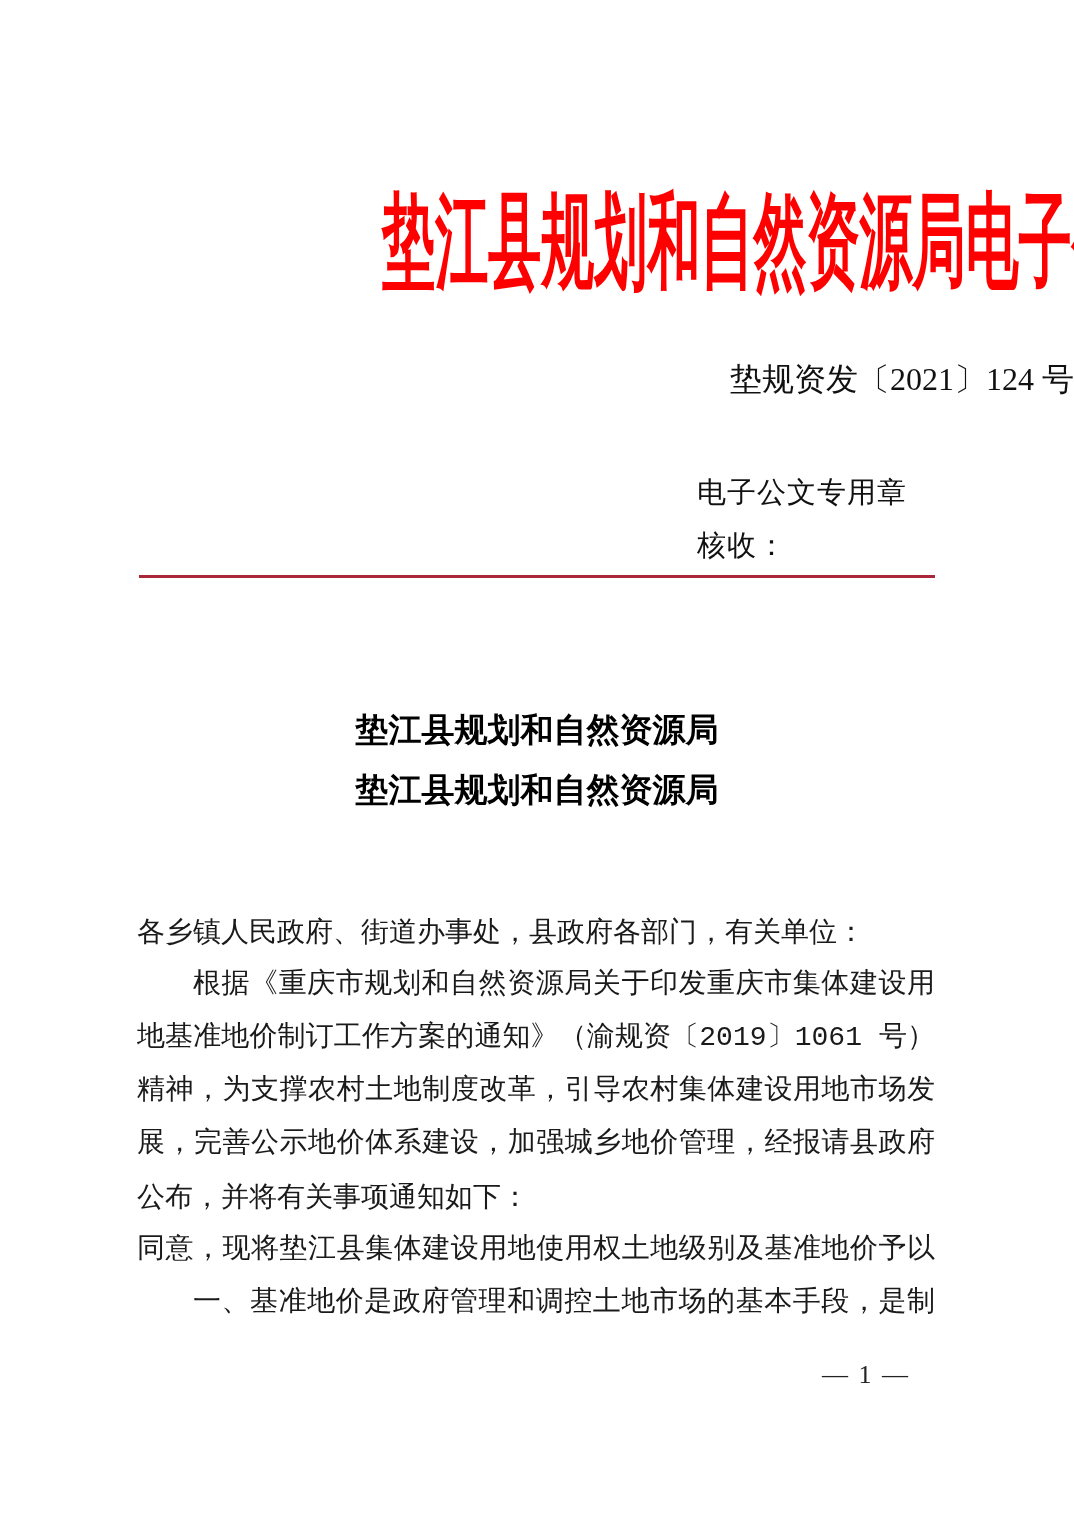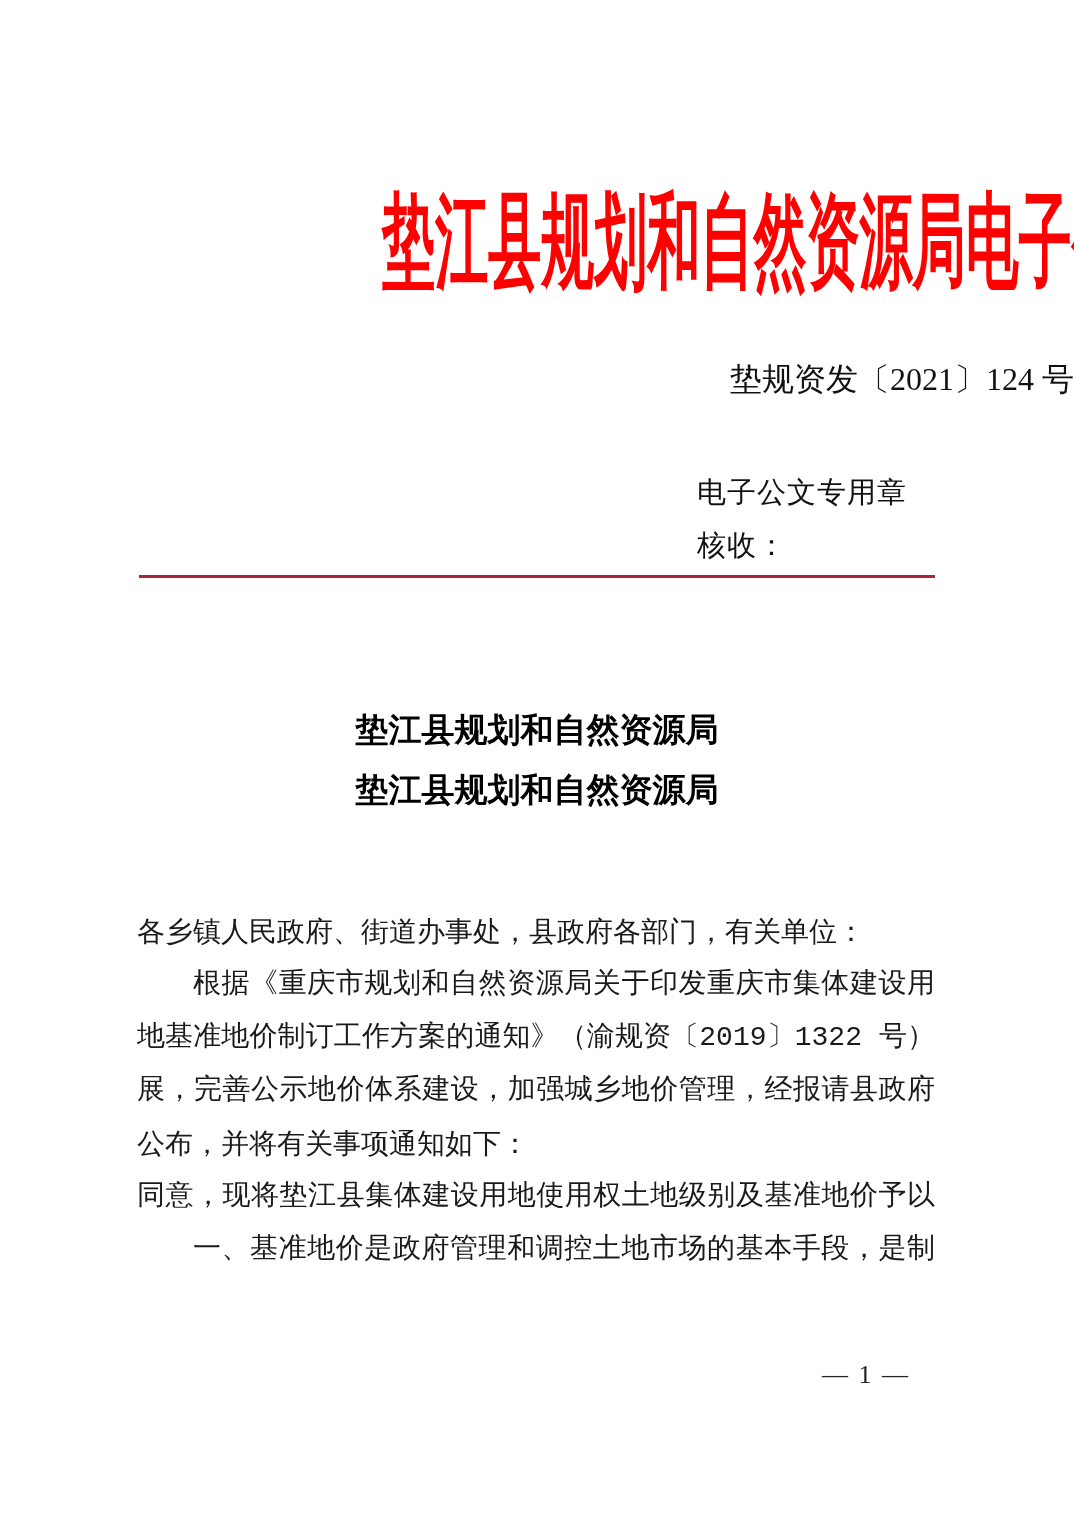--- a/index.html
+++ b/index.html
@@ -132,21 +132,22 @@
   <div class="red-rule"></div>
 
   <div class="title">
     <div>垫江县规划和自然资源局</div>
     <div>垫江县规划和自然资源局</div>
   </div>
 
   <div class="body-text">
     <div class="line">各乡镇人民政府、街道办事处，县政府各部门，有关单位：</div>
     <div class="line j ind">根据《重庆市规划和自然资源局关于印发重庆市集体建设用</div>
-    <div class="line j">地基准地价制订工作方案的通知》（渝规资〔2019〕1322 号）</div>
+    <div class="line j">地基准地价制订工作方案的通知》（渝规资〔2019〕1061 号）</div>
+    <div class="line j">精神，为支撑农村土地制度改革，引导农村集体建设用地市场发</div>
     <div class="line j">展，完善公示地价体系建设，加强城乡地价管理，经报请县政府</div>
     <div class="line">公布，并将有关事项通知如下：</div>
     <div class="line j">同意，现将垫江县集体建设用地使用权土地级别及基准地价予以</div>
     <div class="line j ind">一、基准地价是政府管理和调控土地市场的基本手段，是制</div>
   </div>
 
   <div class="page-num">— 1 —</div>
 
 </div>
 

